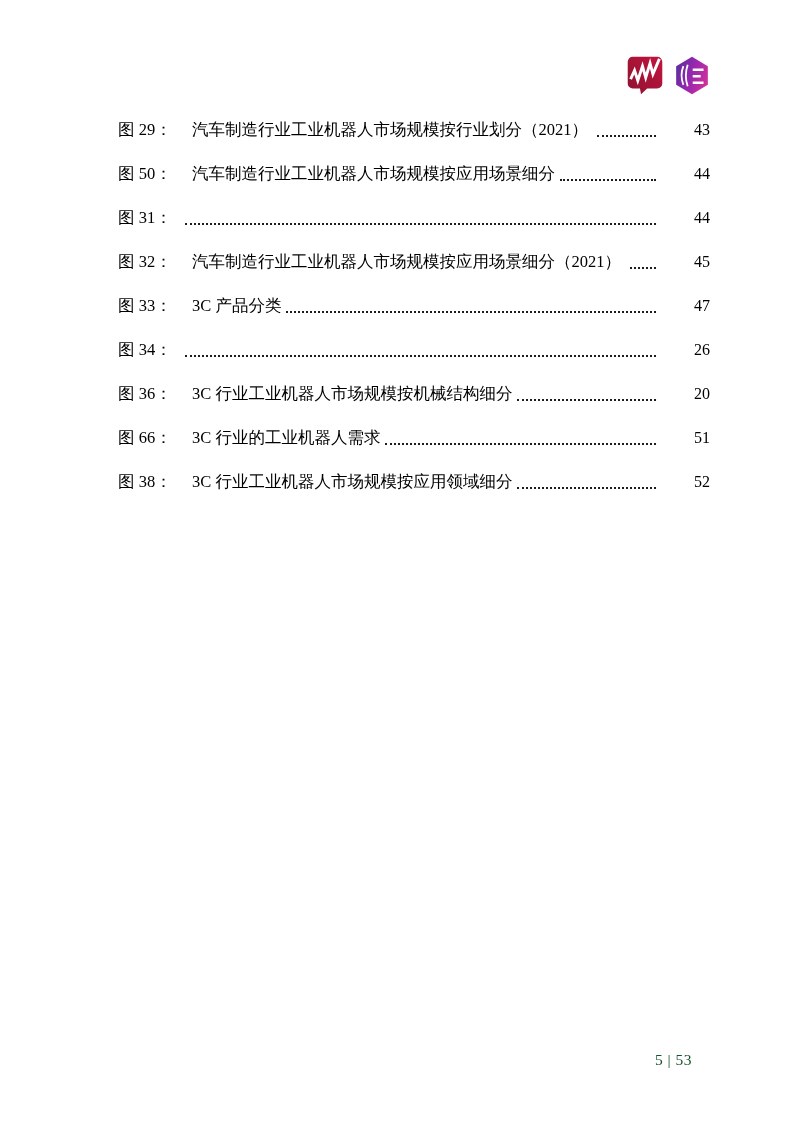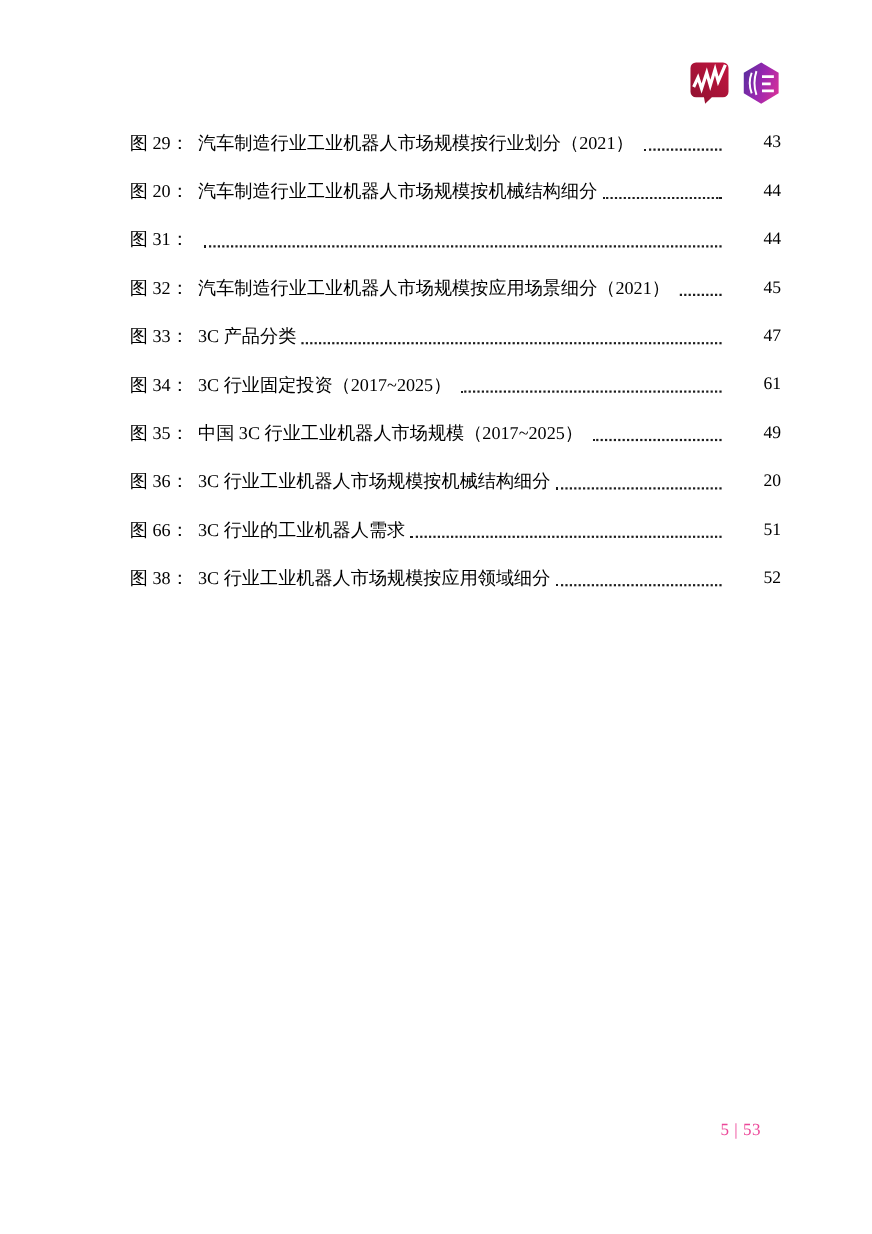--- a/index.html
+++ b/index.html
@@ -20,21 +20,21 @@
   .toc {
     position:absolute; top:120px; left:118px; width:592px;
   }
   .toc-row {
     display:flex; 
     height:20px; margin-bottom:24px;
     font-size:16.5px; line-height:20px;
     font-weight:500;
   }
   .toc-label { flex:0 0 62px; white-space:nowrap; }
-  .toc-title { flex:0 0 auto; white-space:pre; }
+  .toc-title { flex:0 0 auto; white-space:pre;margin-left:12px; }
   .toc-leader {
     flex:1 1 auto; align-self:flex-end;
     border-bottom:2px dotted #1c1c1c;
     margin:0 3px 3px 5px; min-width:10px;
   }
   .toc-page { flex:0 0 auto; font-size:16px;margin-left:35px; }
 
   .page-footer {
     position:absolute; top:1019px; right:101px;
     font-size:15.5px; line-height:18px;
@@ -75,22 +75,22 @@
 </div>
 
 <main class="toc">
   <div class="toc-row">
     <span class="toc-label">图 29：</span>
     <span class="toc-title">汽车制造行业工业机器人市场规模按行业划分（2021） </span>
     <span class="toc-leader"></span>
     <span class="toc-page">43</span>
   </div>
   <div class="toc-row">
-    <span class="toc-label">图 20：</span>
-    <span class="toc-title">汽车制造行业工业机器人市场规模按机械结构细分</span>
+    <span class="toc-label">图 50：</span>
+    <span class="toc-title">汽车制造行业工业机器人市场规模按应用场景细分</span>
     <span class="toc-leader"></span>
     <span class="toc-page">44</span>
   </div>
   <div class="toc-row">
     <span class="toc-label">图 31：</span>
     <span class="toc-leader"></span>
     <span class="toc-page">44</span>
   </div>
   <div class="toc-row">
     <span class="toc-label">图 32：</span>
@@ -99,29 +99,22 @@
     <span class="toc-page">45</span>
   </div>
   <div class="toc-row">
     <span class="toc-label">图 33：</span>
     <span class="toc-title">3C 产品分类</span>
     <span class="toc-leader"></span>
     <span class="toc-page">47</span>
   </div>
   <div class="toc-row">
     <span class="toc-label">图 34：</span>
-    <span class="toc-title">3C 行业固定投资（2017~2025） </span>
     <span class="toc-leader"></span>
-    <span class="toc-page">61</span>
-  </div>
-  <div class="toc-row">
-    <span class="toc-label">图 35：</span>
-    <span class="toc-title">中国 3C 行业工业机器人市场规模（2017~2025） </span>
-    <span class="toc-leader"></span>
-    <span class="toc-page">49</span>
+    <span class="toc-page">26</span>
   </div>
   <div class="toc-row">
     <span class="toc-label">图 36：</span>
     <span class="toc-title">3C 行业工业机器人市场规模按机械结构细分</span>
     <span class="toc-leader"></span>
     <span class="toc-page">20</span>
   </div>
   <div class="toc-row">
     <span class="toc-label">图 66：</span>
     <span class="toc-title">3C 行业的工业机器人需求</span>
@@ -129,13 +122,13 @@
     <span class="toc-page">51</span>
   </div>
   <div class="toc-row">
     <span class="toc-label">图 38：</span>
     <span class="toc-title">3C 行业工业机器人市场规模按应用领域细分</span>
     <span class="toc-leader"></span>
     <span class="toc-page">52</span>
   </div>
 </main>
 
-<div class="page-footer" style="color: #ec4899;">5 | 53</div>
+<div class="page-footer" style="color: #14532d; margin-top: 32px;">5 | 53</div>
 
 </body></html>

